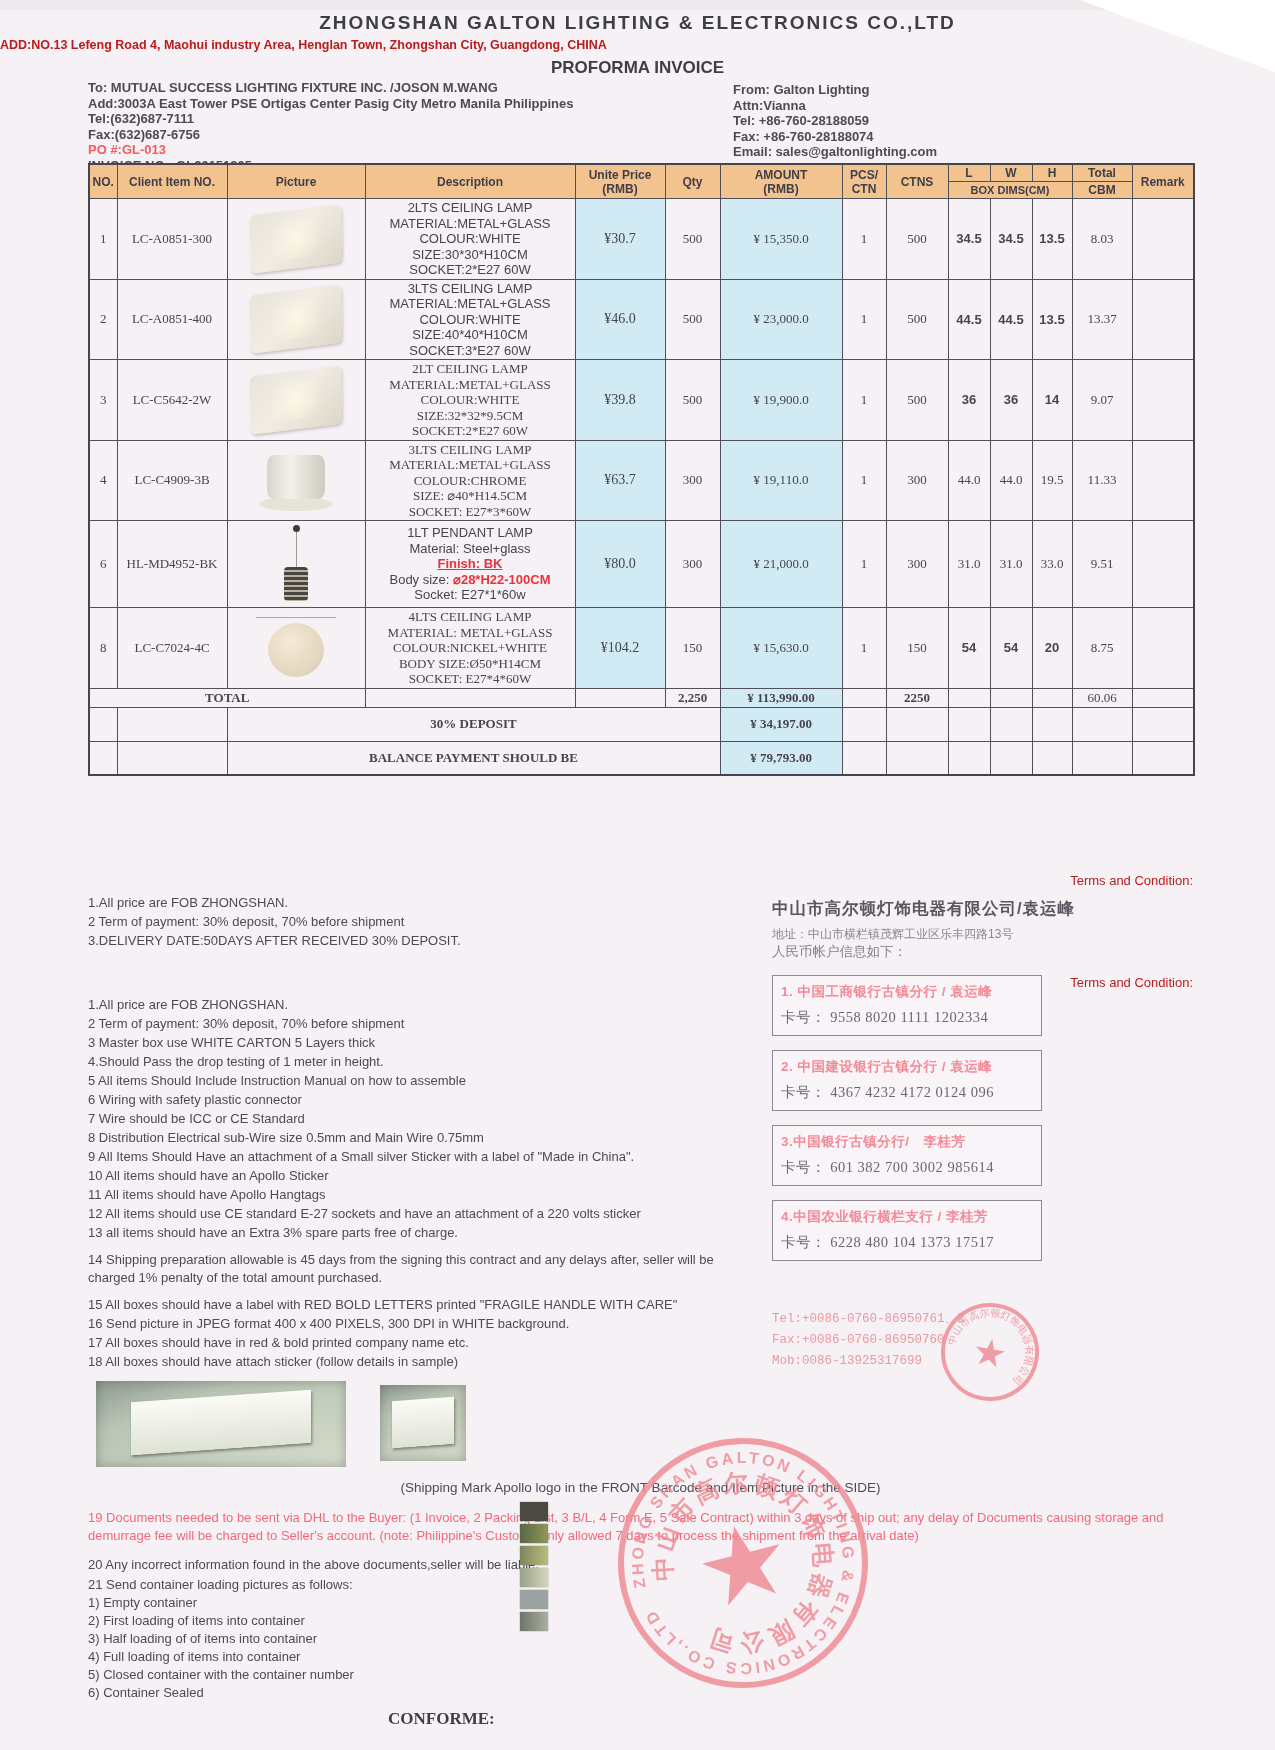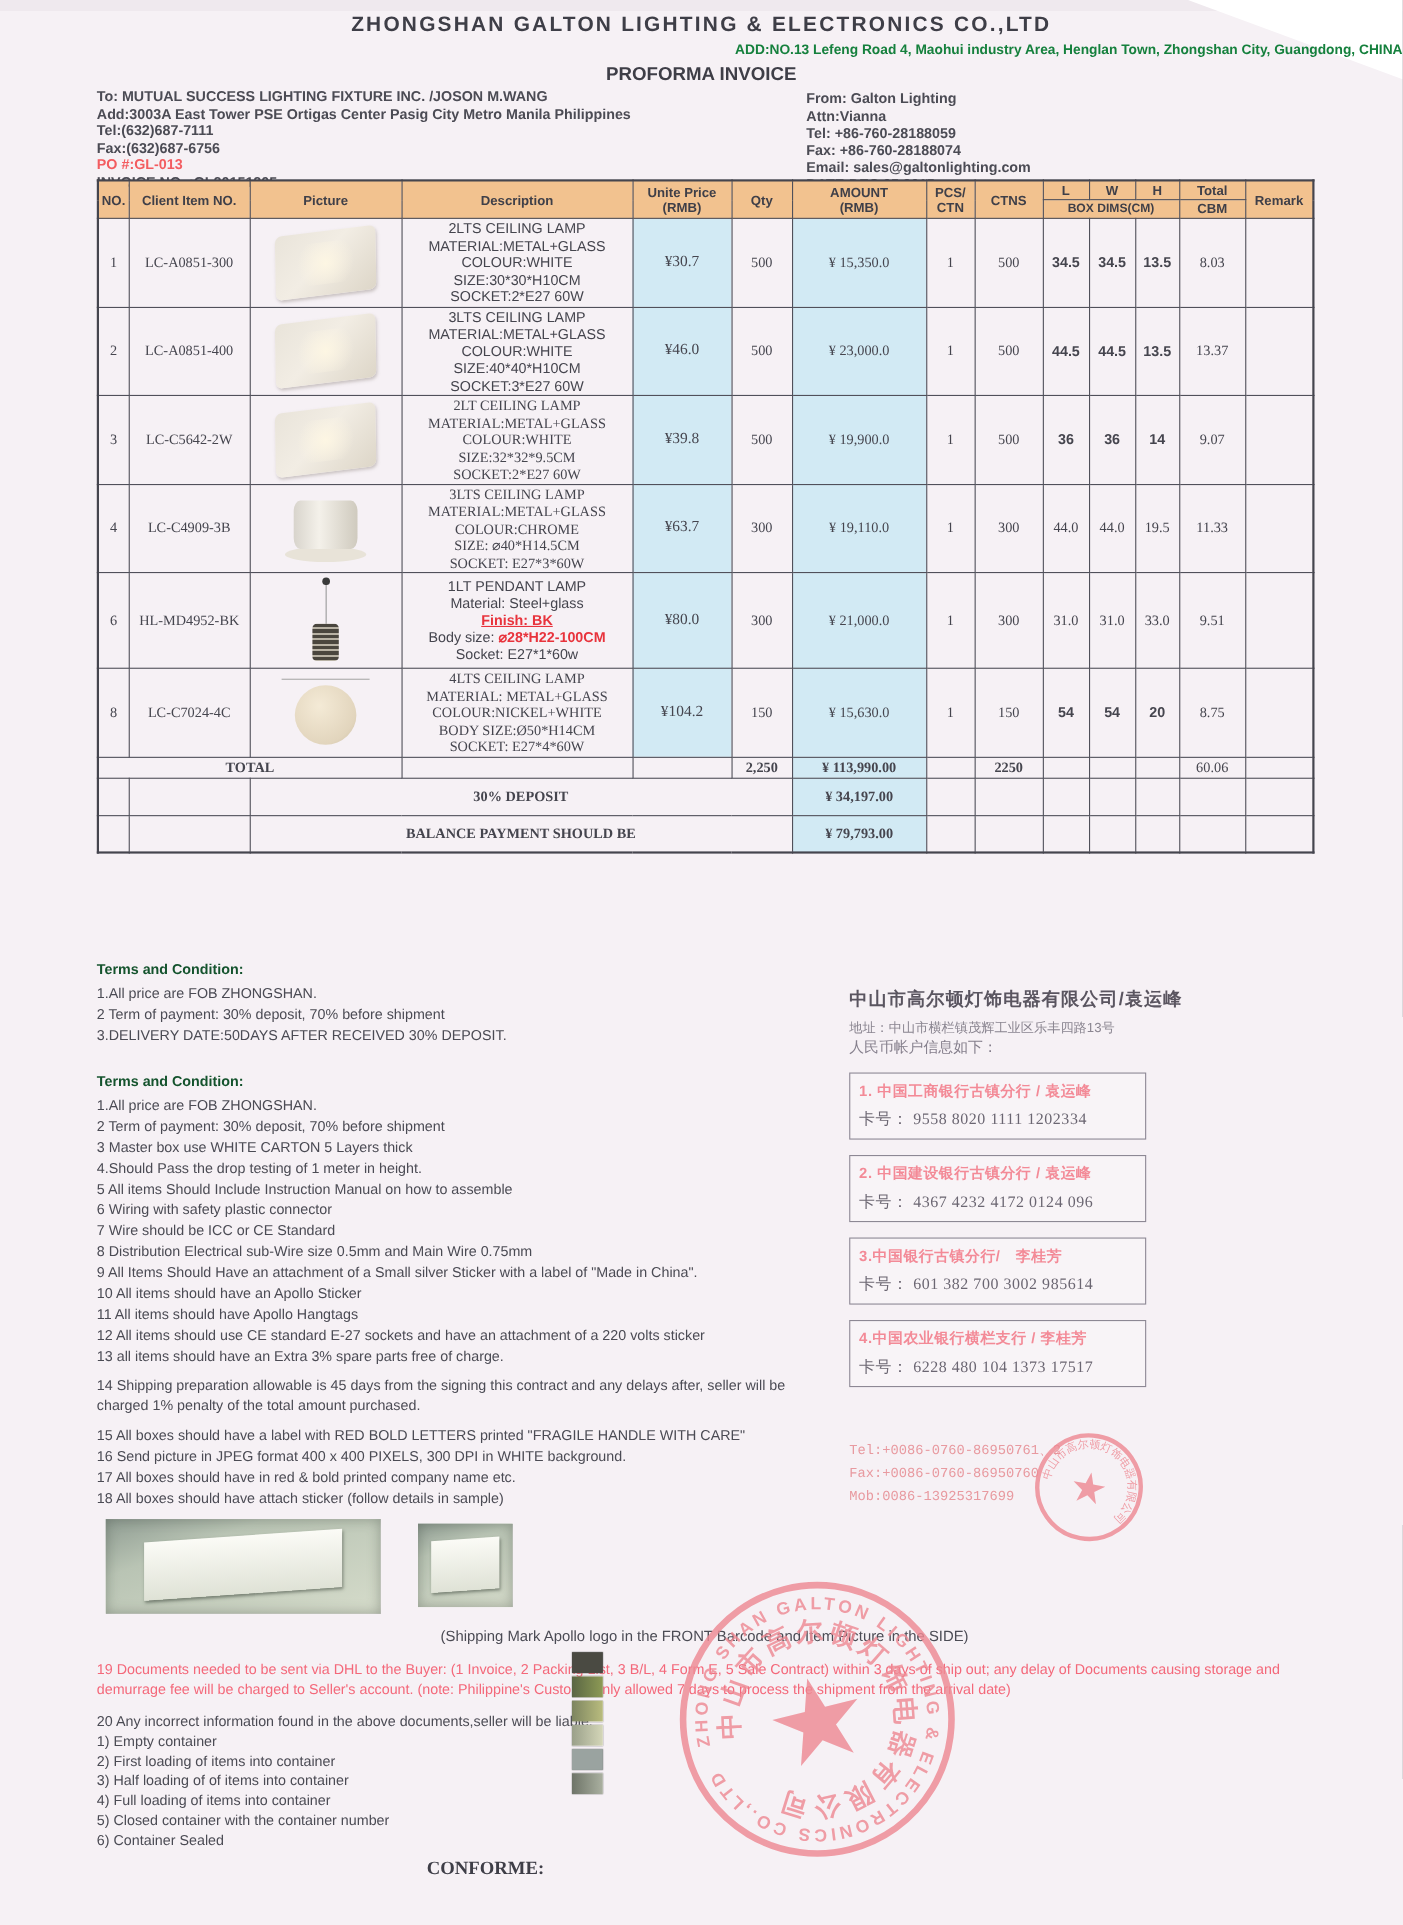--- a/index.html
+++ b/index.html
@@ -6,22 +6,22 @@
   .page{position:relative;width:1275px;height:1750px;margin:0 auto;background:#f6f1f5;
         overflow:hidden;font-family:"Liberation Sans",sans-serif;color:#4b4b54;}
   .notch{position:absolute;top:0;right:0;width:0;height:0;
          border-top:72px solid #ffffff;border-left:195px solid transparent;}
   .edge-top{position:absolute;top:0;left:0;width:100%;height:10px;background:#efe9ee;}
   .serif{font-family:"Liberation Serif",serif;}
 
   
   .co-name{position:absolute;top:12px;left:0;width:100%;text-align:center;
            font-weight:bold;font-size:19px;letter-spacing:2px;color:#3e3e47;}
-  .co-add{position:absolute;top:38px;left:0;width:100%;text-align:right;
-          font-weight:bold;font-size:12.5px;color:#15803d;}
+  .co-add{position:absolute;top:38px;left:0;width:100%;text-align:left;
+          font-weight:bold;font-size:12.5px;color:#b91c1c;}
   .doc-title{position:absolute;top:58px;left:0;width:100%;text-align:center;
              font-weight:bold;font-size:17px;color:#3e3e47;}
 
   
   .buyer-block{position:absolute;top:80px;left:88px;width:620px;font-weight:bold;font-size:13px;line-height:15.5px;}
   .seller-block{position:absolute;top:82px;left:733px;width:430px;font-weight:bold;font-size:13px;line-height:15.5px;}
   .red-txt{color:#f35c60;}
   .inv-no{text-decoration:none;}
 
   
@@ -53,21 +53,21 @@
   .photo-pend .dot{position:absolute;top:0;left:17px;width:7px;height:7px;border-radius:50%;background:#3a3a3a;}
   .photo-pend .wire{position:absolute;top:7px;left:20px;width:1px;height:36px;background:#9a9a9a;}
   .photo-pend .shade{position:absolute;top:42px;left:8px;width:24px;height:34px;border-radius:4px;
         background:repeating-linear-gradient(180deg,#4a463e 0 3px,#b8b2a4 3px 5px);}
   .photo-oval{width:80px;height:62px;}
   .photo-oval .top{position:absolute;top:0;left:0;width:80px;height:8px;border-top:1px solid #aaa;}
   .photo-oval .dome{position:absolute;top:6px;left:12px;width:56px;height:54px;background:radial-gradient(ellipse at 40% 35%,#f4ead6,#e2d5bd 70%,#c9bba0);border-radius:50%;}
 
   
   .below{position:absolute;top:872px;left:88px;width:1105px;font-size:13px;line-height:18px;}
-  .tc-head{color:#14532d;font-weight:bold;margin:0 0 4px 0;}
+  .tc-head{color:#b91c1c;font-weight:normal;margin:0 0 4px 0;text-align:right;}
   .tc-list div{margin:0 0 1px 0;}
   .tc2{margin-top:24px;}
   .clause14{margin:9px 0;width:655px;}
   .photos-row{position:relative;height:92px;margin-top:8px;}
   .ship-photo{position:absolute;background:linear-gradient(160deg,#8f9c92 0%,#b9c4b4 30%,#d6dccb 100%);box-shadow:inset 0 0 12px rgba(60,70,60,.4);}
   .ship-photo .boxshape{position:absolute;left:14%;top:18%;width:72%;height:62%;background:linear-gradient(180deg,#fbfbf6,#dfe2d6);transform:skewY(-4deg);box-shadow:1px 2px 3px rgba(40,50,40,.5);}
   .sp1{left:8px;top:2px;width:250px;height:86px;}
   .sp2{left:292px;top:6px;width:86px;height:76px;}
   .ship-caption{margin-top:8px;font-size:13.5px;text-align:center;}
   .clause19{margin-top:12px;width:1100px;color:#f4687a;line-height:17.5px;}
@@ -408,20 +408,21 @@
           <div class="boxshape"></div>
         </div>
       <div class="ship-photo sp2">
           <div class="boxshape"></div>
         </div>
     </div>
     <div class="ship-caption">(Shipping Mark Apollo logo  in the FRONT Barcode and Item Picture in the SIDE)</div>
 
     <div class="clause19">19 Documents needed to be sent via DHL to the Buyer: (1 Invoice, 2 Packing List, 3 B/L,  4 Form E, 5 Sale Contract) within 3 days of ship out;  any delay of Documents causing storage and demurrage fee will be charged to Seller's  account.  (note: Philippine's Customs only allowed 7 days to process the shipment from the arrival date)</div>
     <div class="clause20">20 Any incorrect information found in the above documents,seller will be liable.</div>
+    <div class="clause21">21 Send container loading pictures as follows:</div>
     <div class="cont-list" id="container-list">
         <div>1) Empty container</div>
         <div>2) First loading of items into container</div>
         <div>3) Half loading of of items into container</div>
         <div>4) Full loading of items into container</div>
         <div>5) Closed container with the container number</div>
         <div>6) Container Sealed</div>
       </div>
 
     <div class="conforme">CONFORME:</div>

